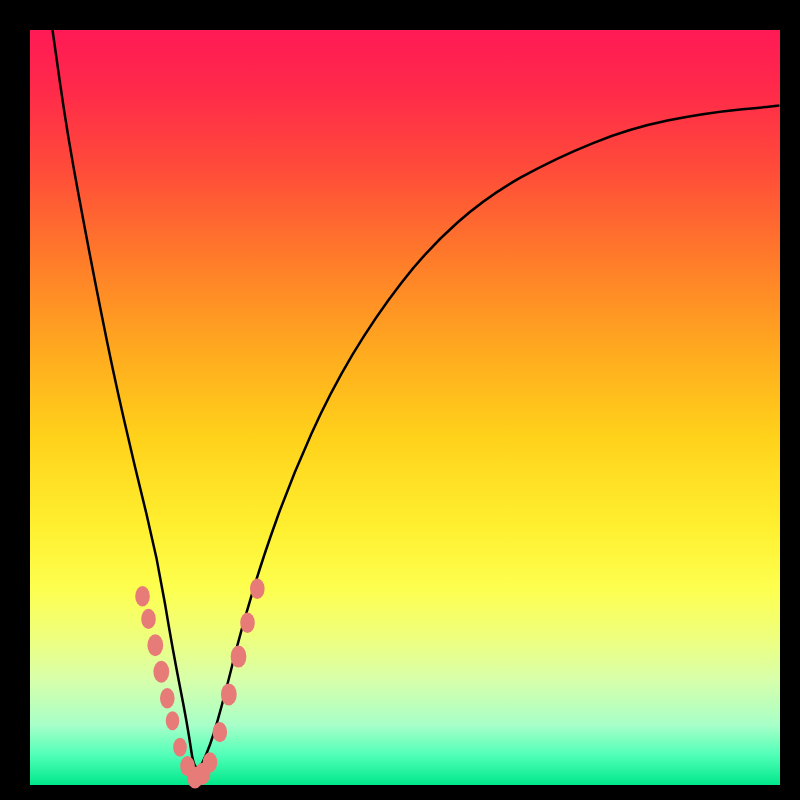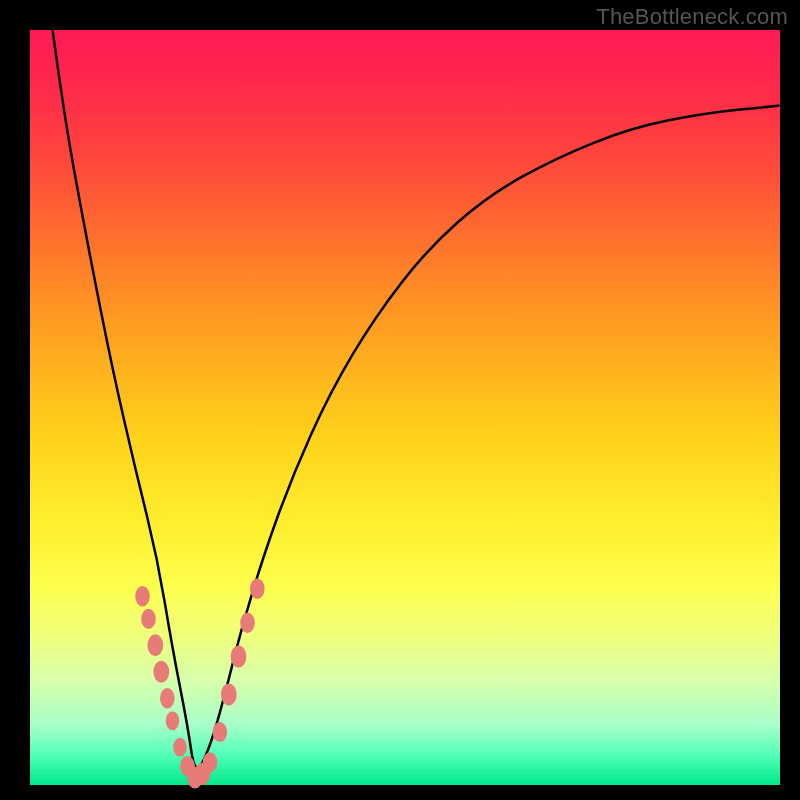--- a/index.html
+++ b/index.html
@@ -73,14 +73,13 @@
       <ellipse cx="187.5" cy="766.1" rx="7.3" ry="10.2" class="bead"></ellipse>
       <ellipse cx="195.0" cy="777.5" rx="7.9" ry="11.0" class="bead"></ellipse>
       <ellipse cx="202.5" cy="773.7" rx="7.9" ry="11.0" class="bead"></ellipse>
       <ellipse cx="210.0" cy="762.4" rx="7.3" ry="10.2" class="bead"></ellipse>
       <ellipse cx="219.8" cy="732.1" rx="7.3" ry="10.2" class="bead"></ellipse>
       <ellipse cx="228.8" cy="694.4" rx="7.9" ry="11.0" class="bead"></ellipse>
       <ellipse cx="238.5" cy="656.6" rx="7.9" ry="11.0" class="bead"></ellipse>
       <ellipse cx="247.5" cy="622.7" rx="7.3" ry="10.2" class="bead"></ellipse>
       <ellipse cx="257.3" cy="588.7" rx="7.3" ry="10.2" class="bead"></ellipse>
     </svg>
-  <div class="watermark">TheBottleneck.com</div>
 </div>
 
 </body></html>

